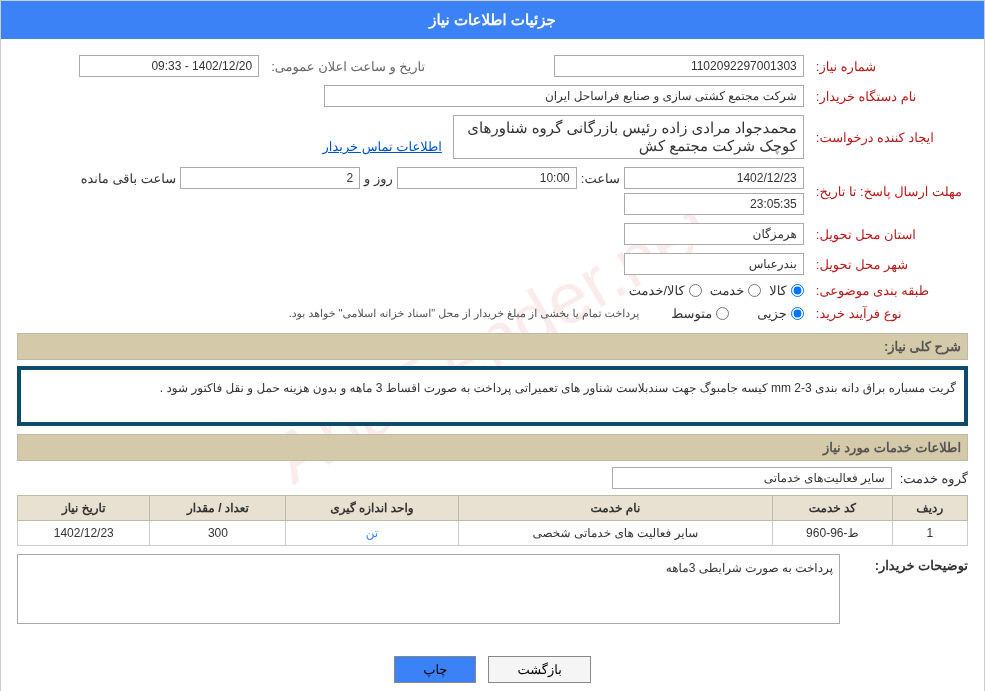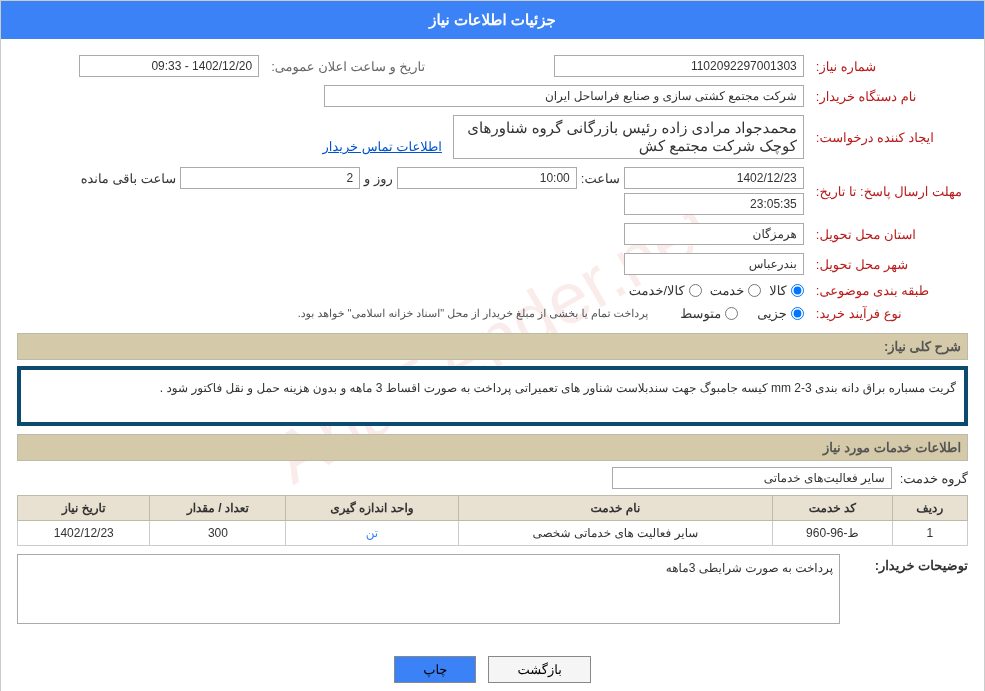--- a/index.html
+++ b/index.html
@@ -278,21 +278,21 @@
               <input type="radio" name="category" checked="" style=""> 
                   <span>کالا</span>
             </span>
           </span>
         </td>
       </tr>
       <tr>
         <td class="label-cell">نوع فرآیند خرید:</td>
         <td colspan="4">
           <span class="row-flex" style="align-items:center; gap:16px; flex-direction:row;">
-            <span class="radio-row" style="gap:19px;">
+            <span class="radio-row" style="gap:28px;">
               <span class="radio-item">
                 <input type="radio" name="process" style=""> 
                     <span>متوسط</span>
               </span>
               <span class="radio-item">
                 <input type="radio" name="process" checked="" style=""> 
                     <span>جزیی</span>
               </span>
             </span>
             <span style="color:#555; font-size:11px; margin-right:16px;">پرداخت تمام یا بخشی از مبلغ خریدار از محل "اسناد خزانه اسلامی" خواهد بود.</span>

